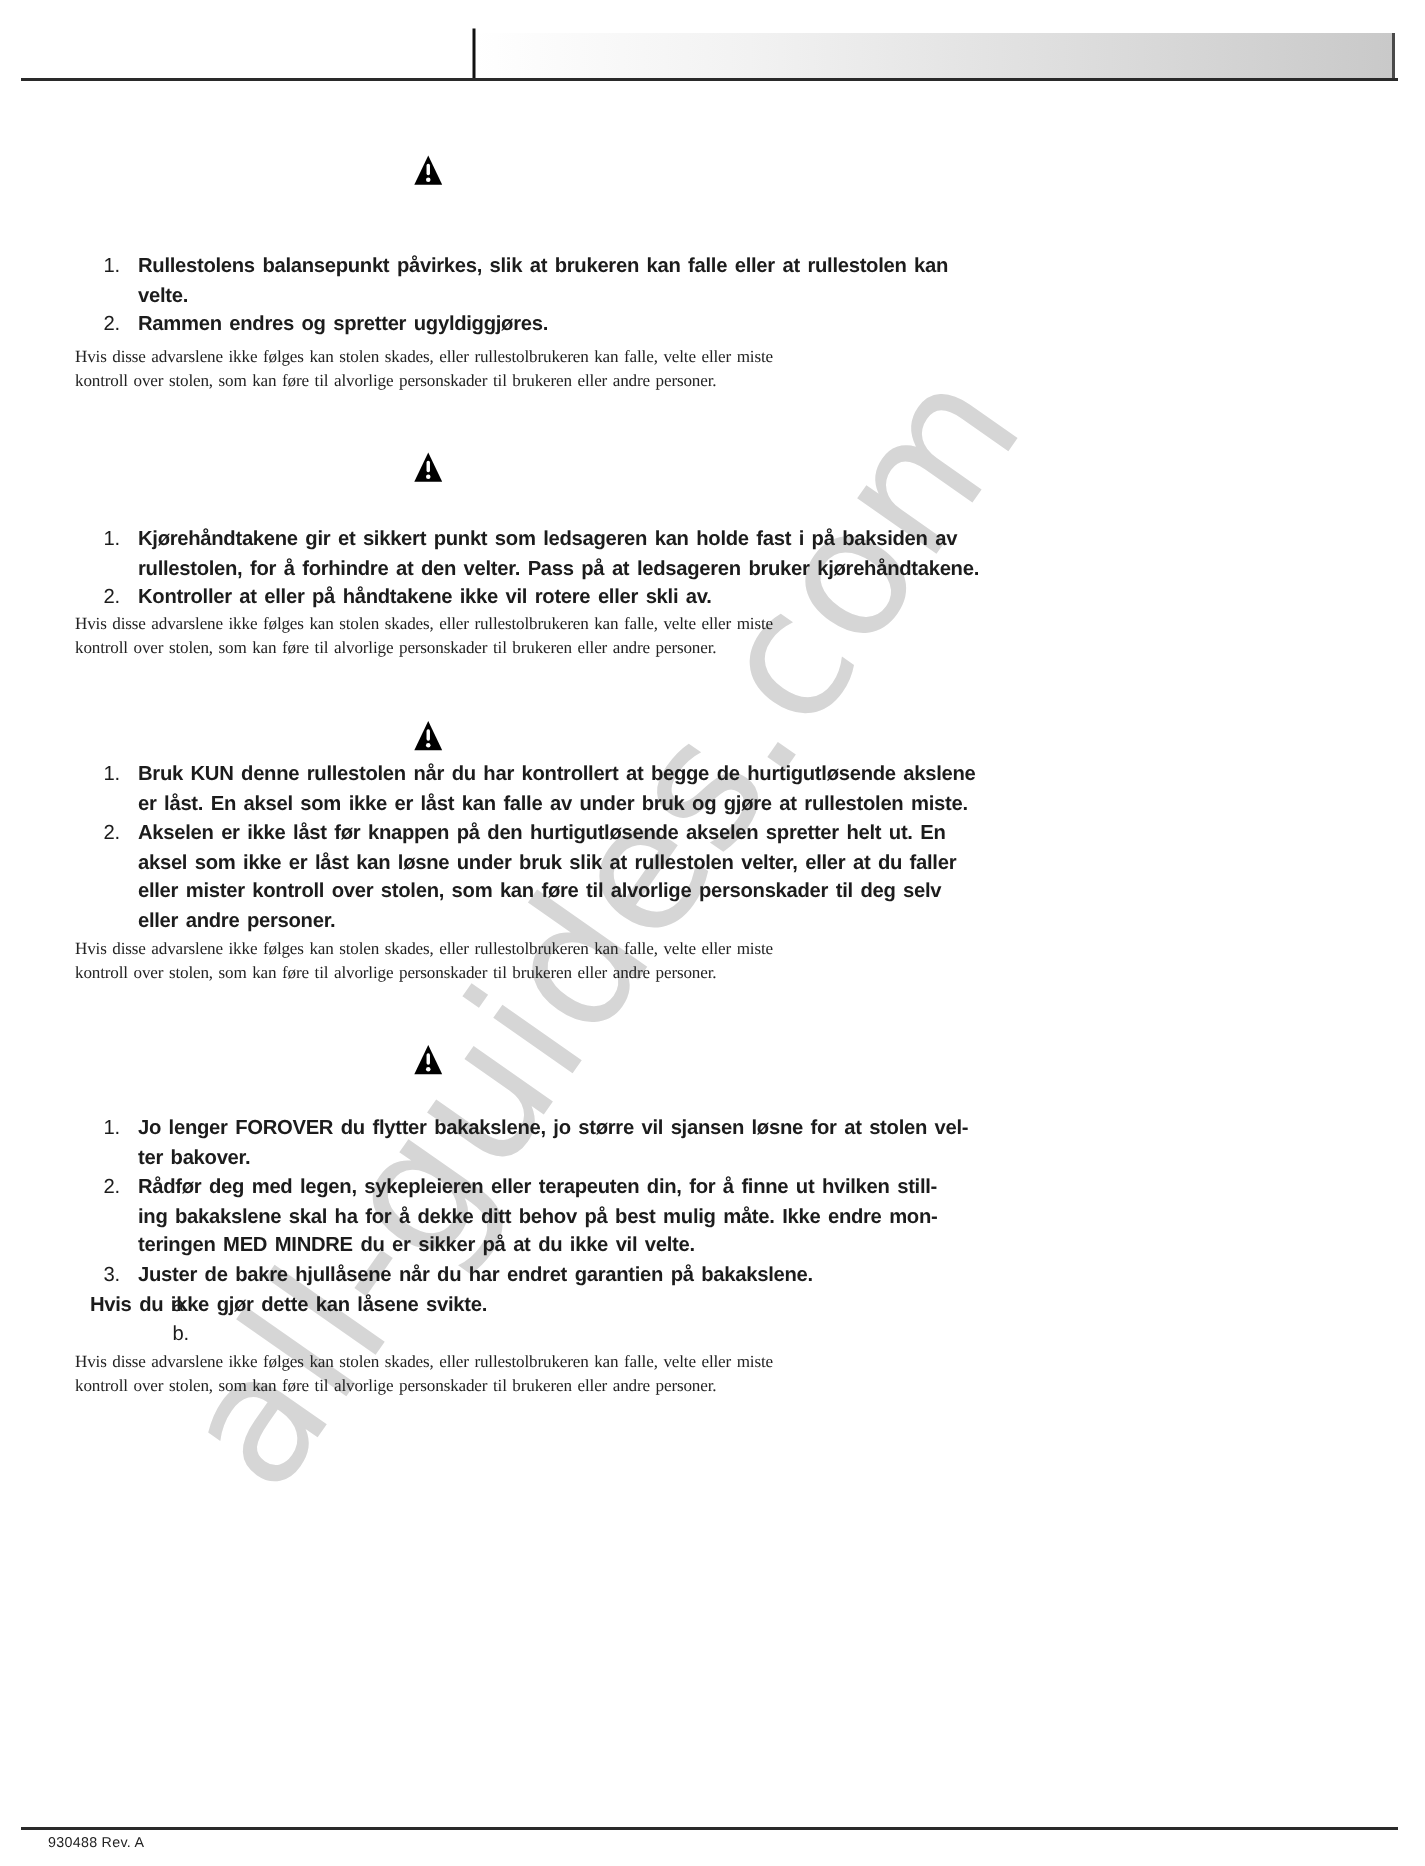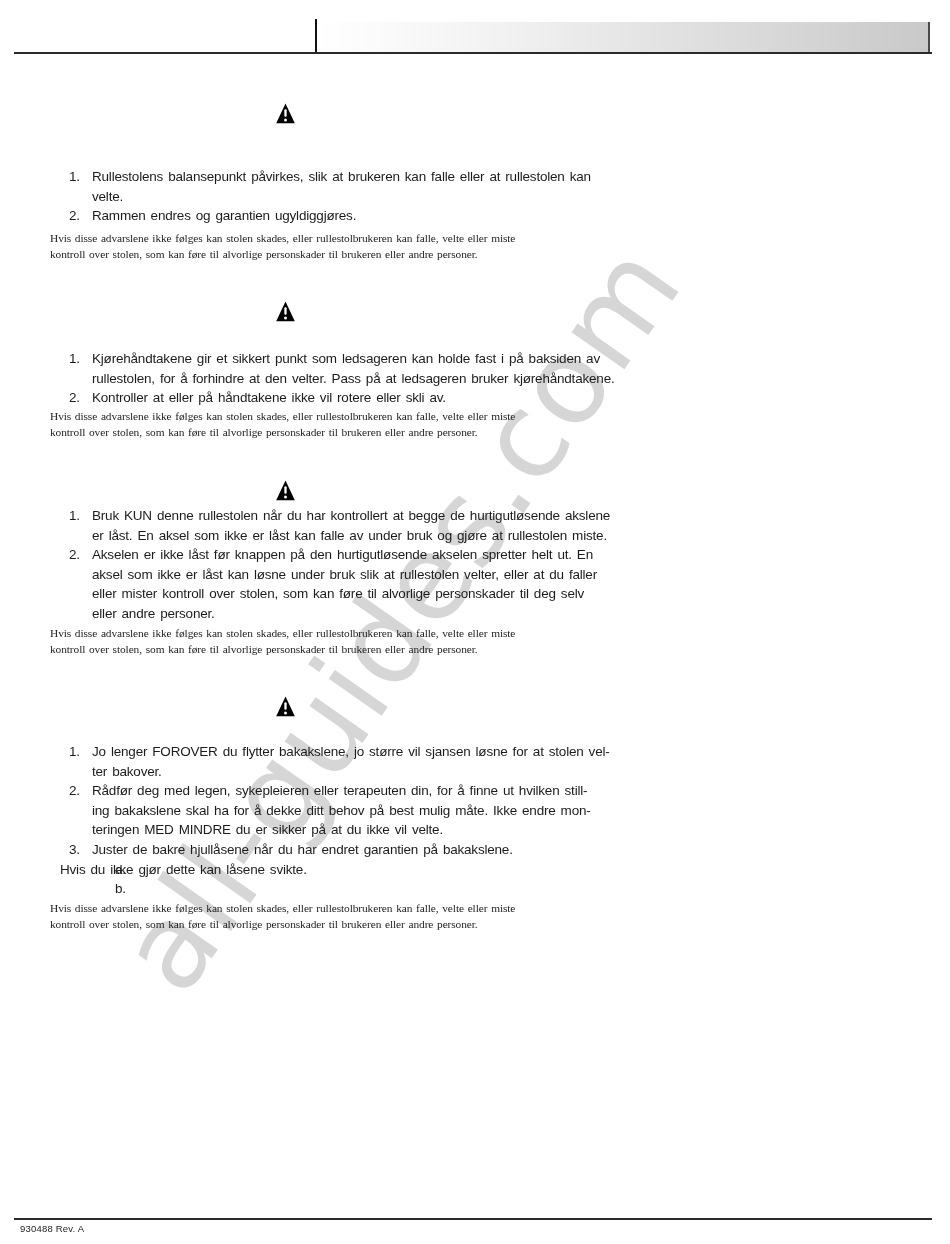--- a/index.html
+++ b/index.html
@@ -24,32 +24,32 @@
   .header-vline{position:absolute;left:315px;top:19px;width:2px;height:34px;background:#111;z-index:2;}
   .header-rule{position:absolute;left:14px;top:52px;width:918px;height:2px;background:#2a2a2a;z-index:2;}
   
   .warn-icon{position:absolute;left:276px;z-index:1;}
   #icon-1{top:103px}#icon-2{top:301px}#icon-3{top:480px}#icon-4{top:696px}
   
   .list{position:absolute;left:0;width:950px;z-index:1;}
   #list-1{top:167px}#list-2{top:349px}#list-3{top:506px}#list-4{top:742px}
   .item{position:relative;font-size:13.5px;line-height:19.6px;letter-spacing:-0.2px;word-spacing:1.5px;}
   .item .marker{position:absolute;left:69px;top:0;}
-  .item .txt{display:block;margin-left:92px;white-space:pre-line;}
+  .item .txt{display:block;margin-left:92px;white-space:pre-line;font-weight:bold;}
   .item.sub .marker{left:115px;}
   .item.sub .txt{margin-left:60px;}
   
   .note{
     position:absolute;left:50px;width:800px;font-size:11.4px;line-height:16px;
     letter-spacing:-0.1px;word-spacing:1px;white-space:pre-line;z-index:1;color:#222;font-family:Liberation Serif, serif;
   }
   #note-1{top:230px}#note-2{top:408px}#note-3{top:625px}#note-4{top:900px}
   
   .footer-rule{position:absolute;left:14px;top:1218px;width:918px;height:2px;background:#2a2a2a;z-index:1;}
-  .footer-text{position:absolute;left:20px;top:1223px;font-size:9.5px;letter-spacing:0.2px;color:#222;z-index:1;}
+  .footer-text{position:absolute;left:32px;top:1223px;font-size:9.5px;letter-spacing:0.2px;color:#222;z-index:1;}
 </style>
 </head>
 <body>
 
 <div class="watermark">all-guides.com</div>
 
 <div class="header-bar"></div>
 <div class="header-vline"></div>
 <div class="header-rule"></div>
 
@@ -61,21 +61,21 @@
     </svg>
 </div>
 <div class="list" id="list-1">
   <div class="item">
     <span class="marker">1.</span>
     <span class="txt">Rullestolens balansepunkt påvirkes, slik at brukeren kan falle eller at rullestolen kan
 velte.</span>
   </div>
   <div class="item">
     <span class="marker">2.</span>
-    <span class="txt">Rammen endres og garantien ugyldiggjøres.</span>
+    <span class="txt">Rammen endres og spretter ugyldiggjøres.</span>
   </div>
 </div>
 <div class="note" id="note-1">Hvis disse advarslene ikke følges kan stolen skades, eller rullestolbrukeren kan falle, velte eller miste
 kontroll over stolen, som kan føre til alvorlige personskader til brukeren eller andre personer.</div>
 
 <div class="warn-icon" id="icon-2">
   <svg width="19" height="21" viewBox="0 0 19 21">
       <path d="M9.5 0.6 L18.8 20.2 L0.2 20.2 Z" fill="#000"></path>
       <rect x="8.35" y="6.2" width="2.3" height="7.6" rx="1.1" fill="#fff"></rect>
       <circle cx="9.5" cy="16.9" r="1.5" fill="#fff"></circle>

